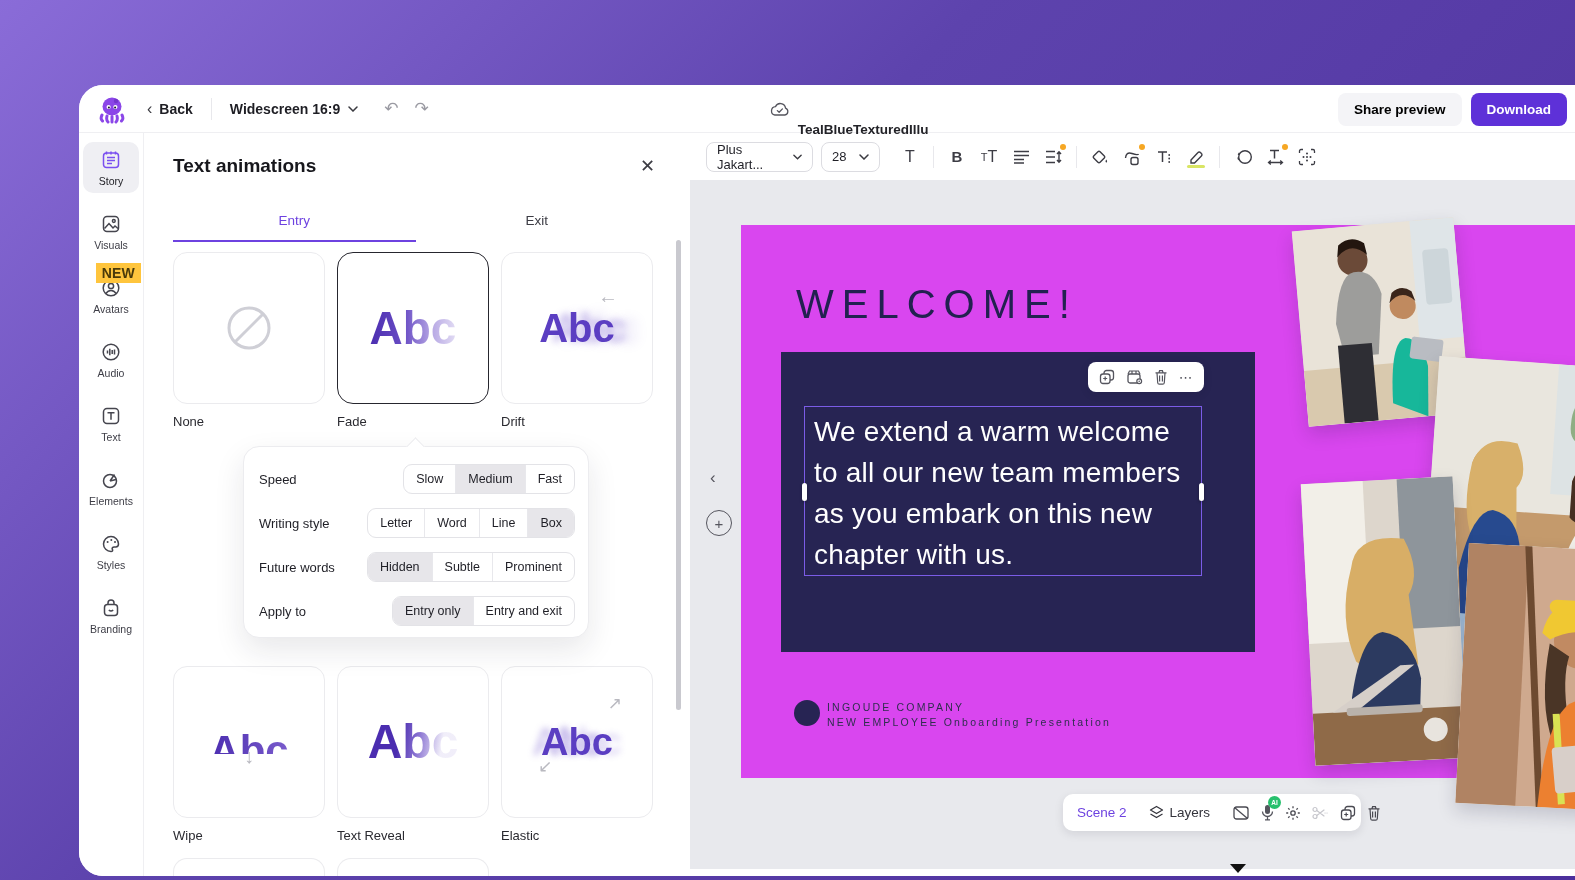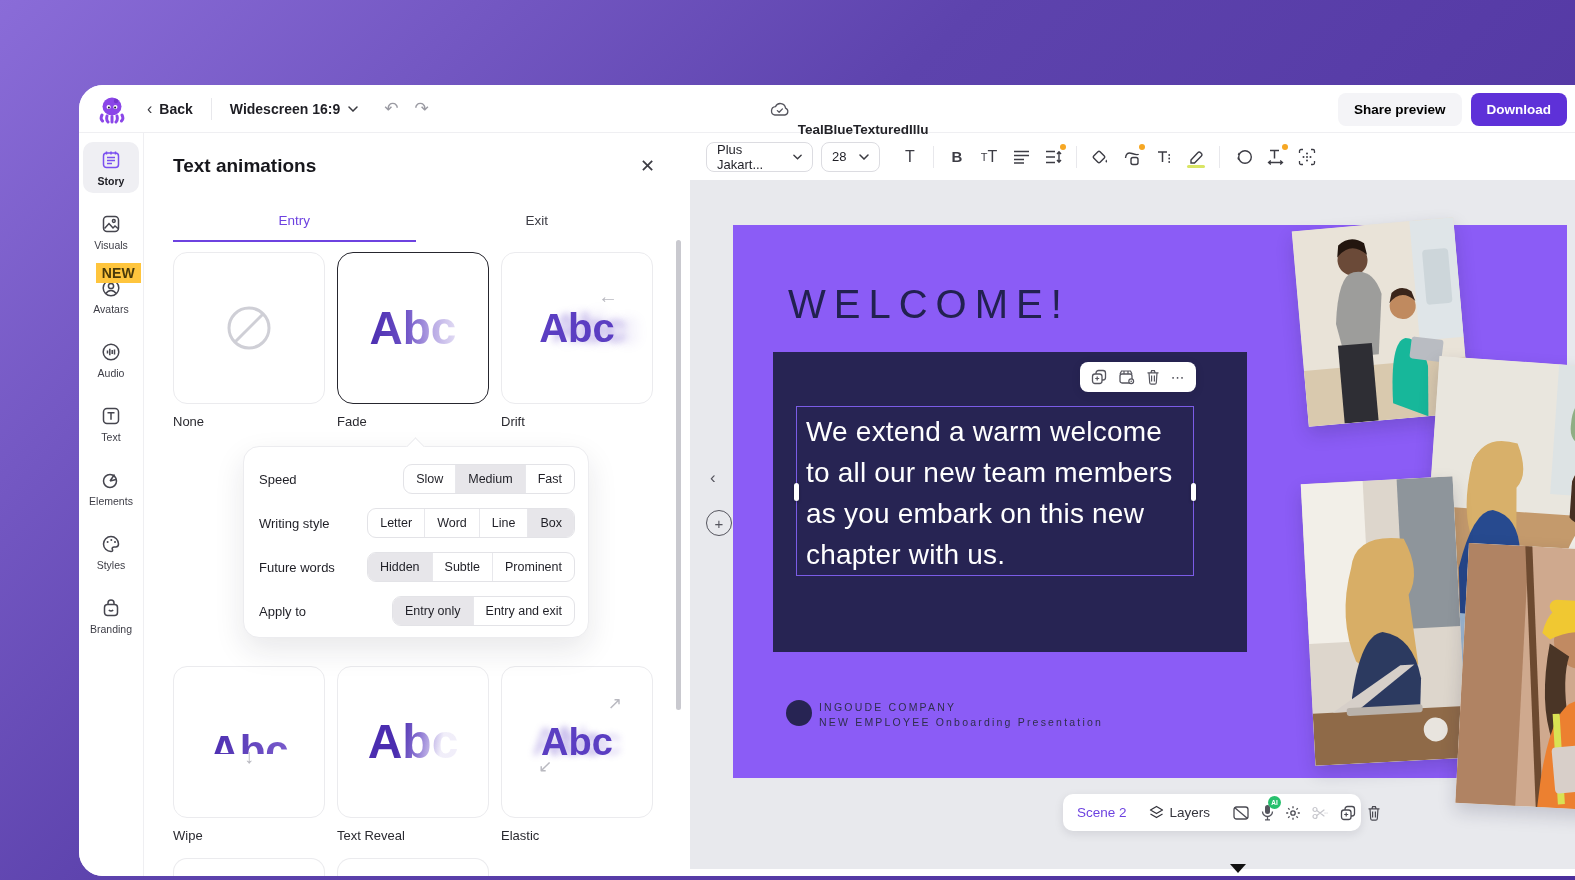--- a/index.html
+++ b/index.html
@@ -29,21 +29,21 @@
   .btn-light { background:#f4f4f7; color:#000000; }
   .btn-primary { background:#5e31d8; color:#fff; }
 
   
   .sidebar { position:absolute; left:0; top:48px; width:65px; height:743px; background:#fff;
     border-right:1px solid #efeff2; display:flex; flex-direction:column; align-items:center; padding-top:9px; z-index:30; }
   .side-item { width:56px; border-radius:10px; display:flex; flex-direction:column; align-items:center;
     padding:7px 0 6px; margin-bottom:13px; cursor:pointer; position:relative; }
   .side-item .lbl { font-size:10.5px; color:#3d3d46; margin-top:4px; }
   .side-item.active { background:#efeff3; }
-  .side-item.active .lbl { color:#1c1c22; font-weight:700; }
+  .side-item.active .lbl { color:#1c1c22; font-weight:400; }
   .side-item svg { stroke:#45454e; }
   .side-item.active svg { stroke:#7a4ff0; }
   .new-badge { position:absolute; top:-7px; right:-2px; background:#ffc53d; color:#4a3a0a;
     font-size:14px; font-weight:700; padding:2px 6px; border-radius:0; letter-spacing:.2px; }
 
   
   .panel { position:absolute; left:65px; top:48px; width:546px; height:743px; background:#fff; z-index:20; }
   .panel-title { position:absolute; left:29px; top:22px; font-size:19px; font-weight:700; color:#17171c; }
   .close-x { position:absolute; left:496px; top:22px; font-size:18px; color:#3c3c44; cursor:pointer; }
   .tabs { position:absolute; left:29px; top:72px; width:485px; display:flex; }
@@ -96,21 +96,21 @@
   .tool { width:32px; height:32px; display:flex; align-items:center; justify-content:center; position:relative;
     color:#3c3c44; cursor:pointer; }
   .tool .dot { position:absolute; top:3px; right:3px; width:6px; height:6px; border-radius:50%; background:#f6a723; }
   .tglyph { font-size:16px; } .bglyph { font-size:15px; font-weight:700; }
   .ttpair .t1 { font-size:11px; } .ttpair .t2 { font-size:16px; }
   .hdiv { width:1px; height:22px; background:#e8e8ec; margin:0 7px; }
   .hl-bar { position:absolute; bottom:5px; left:7px; width:18px; height:3px; border-radius:2px; background:#d9e564; }
 
   
   .canvasarea { position:absolute; left:611px; top:95px; width:885px; height:696px; background:#e8e9ed; overflow:hidden; }
-  .slide { position:absolute; left:43px; top:45px; width:834px; height:553px; background:#8b5cf6; }
+  .slide { position:absolute; left:51px; top:45px; width:834px; height:553px; background:#d946ef; }
   .slide-heading { position:absolute; left:55px; top:57px; font-size:40px; font-weight:500;
     letter-spacing:8px; color:#222150; }
   .navybox { position:absolute; left:40px; top:127px; width:474px; height:300px; background:#272453; }
   .minibar { position:absolute; left:347px; top:137px; width:116px; height:30px; background:#fff; border-radius:8px;
     box-shadow:0 2px 8px rgba(20,20,40,.14); display:flex; align-items:center; justify-content:space-around; padding:0 6px; z-index:6; }
   .minibar .mi { color:#55555e; display:flex; align-items:center; cursor:pointer; }
   .selbox { position:absolute; left:63px; top:181px; width:398px; height:170px; border:1px solid #7b5ce6; z-index:5; }
   .bodytext { position:absolute; left:9px; top:4px; width:390px; font-size:28px; line-height:41px; color:#fff; letter-spacing:.2px; }
   .bodytext span { display:block; }
   .handle { position:absolute; width:5px; height:18px; background:#fff; border-radius:3px;

